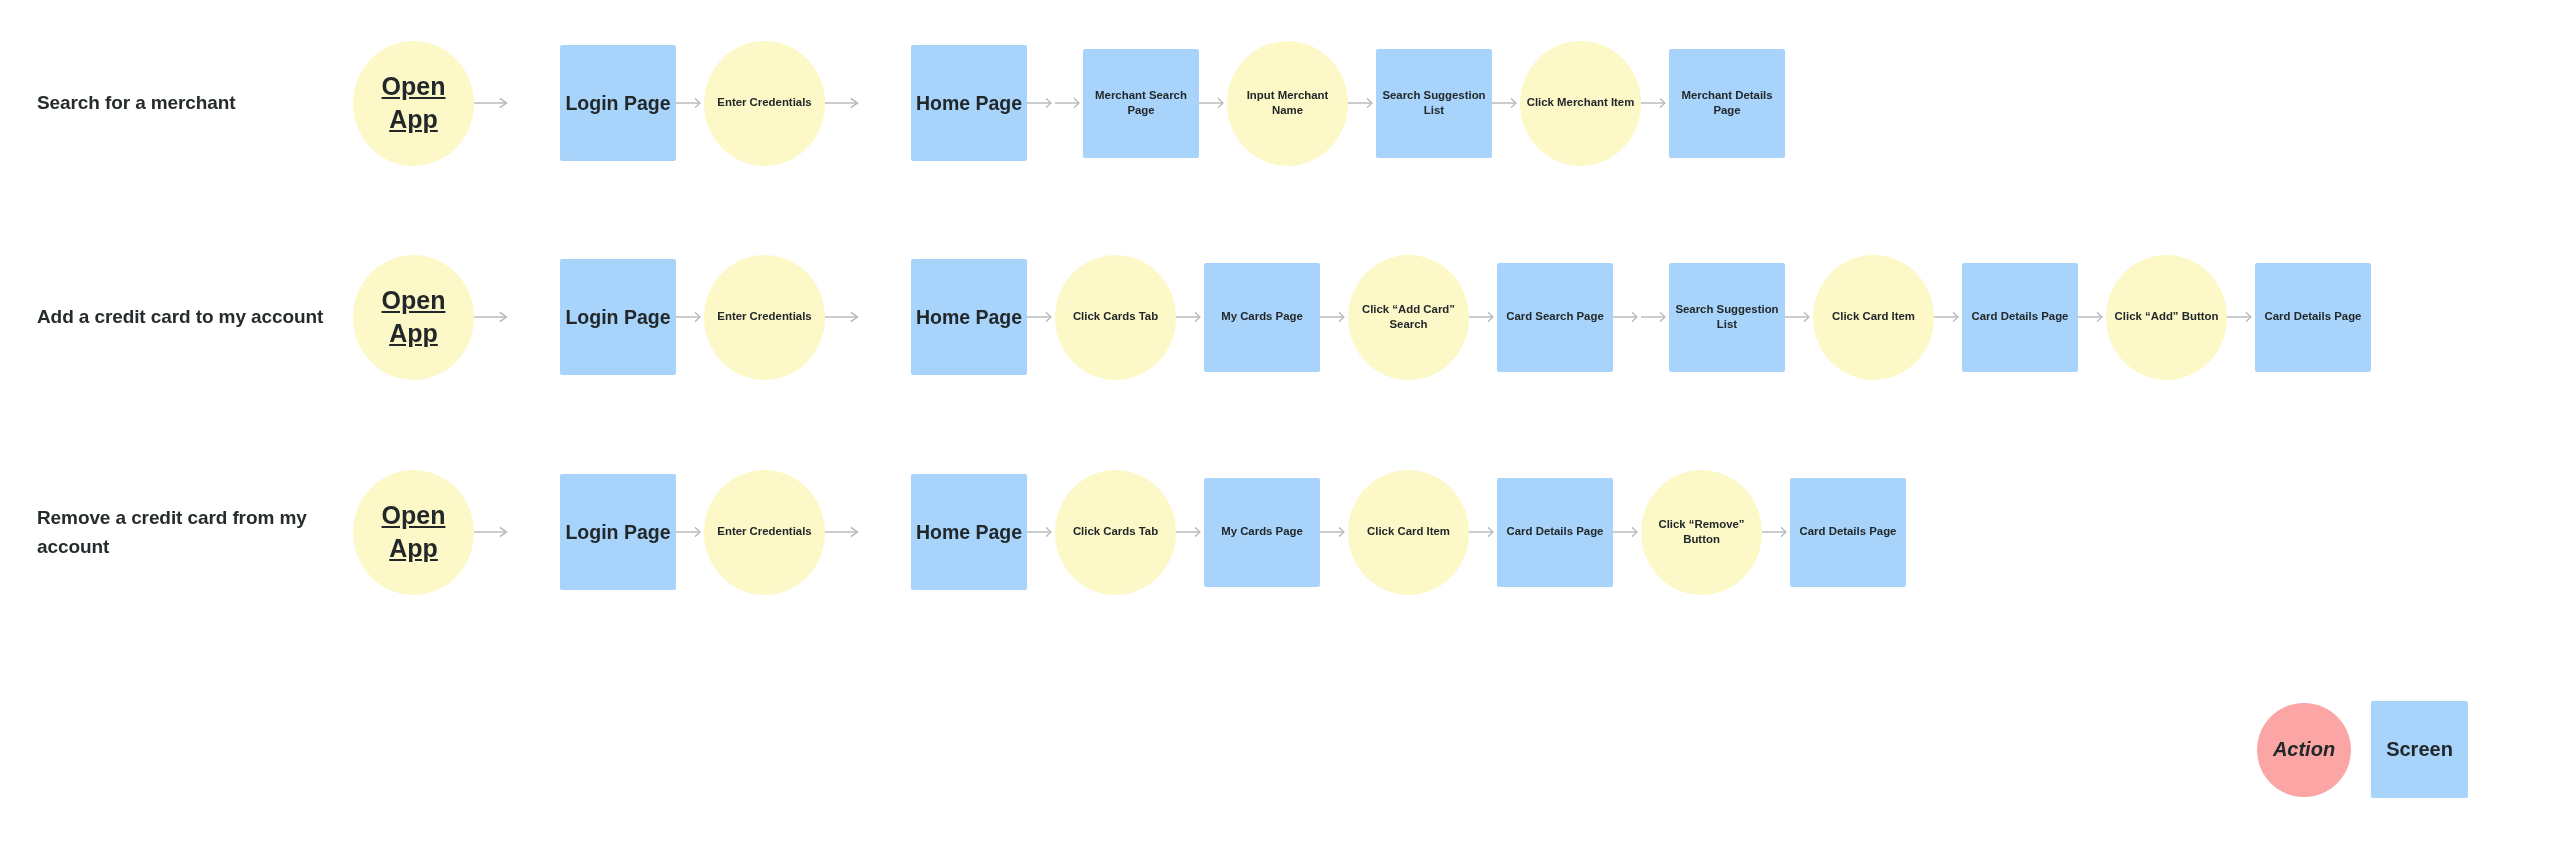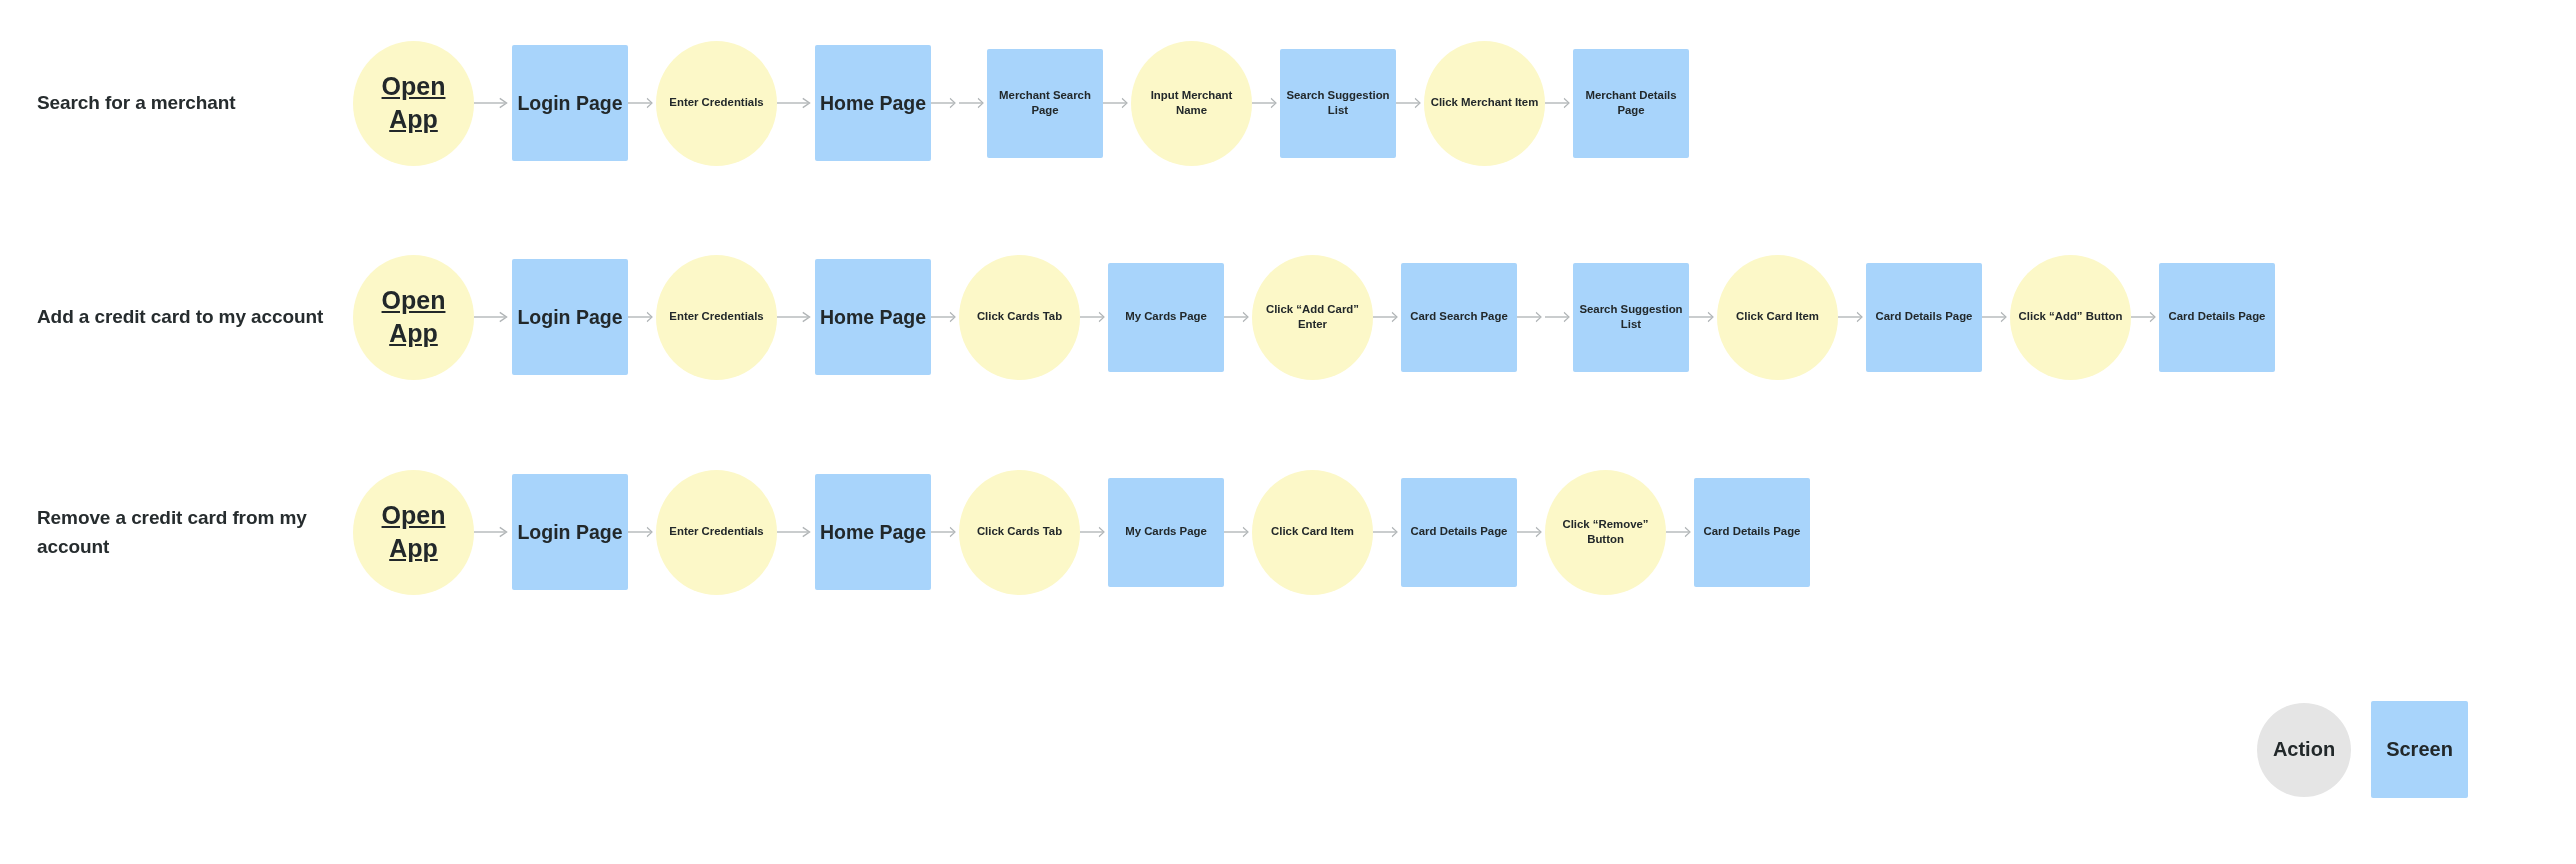--- a/index.html
+++ b/index.html
@@ -68,21 +68,21 @@
     background: #fcf8c8;
     border-radius: 50%;
   }
   .node-screen {
     background: #a8d4fb;
     border-radius: 2px;
   }
 
   
   .size-lg.node-action { width: 121px; height: 125px; font-size: 25px; text-decoration: underline; }
-  .size-lg.node-screen { width: 116px; height: 116px; font-size: 19.5px; }
+  .size-lg.node-screen { width: 116px; height: 116px; font-size: 19.5px; margin-left: 48px; }
 
   
   .size-sm.node-action { width: 121px; height: 125px; font-size: 11.4px; }
   .size-sm.node-screen { width: 116px; height: 109px; font-size: 11.4px; }
 
   .node .label { display: block; }
 
   
   .connector {
     flex: 0 0 auto;
@@ -97,27 +97,28 @@
     position: absolute;
     left: 2257px;
     top: 701px;
     display: flex;
     align-items: center;
   }
   .legend-action {
     width: 94px;
     height: 94px;
     border-radius: 50%;
-    background: #e5e5e5;
+    background: #fca5a5;
     display: flex;
     align-items: center;
     justify-content: center;
     font-size: 20px;
     font-weight: bold;
     color: #22282a;
+    font-style: italic;
   }
   .legend-gap { width: 20px; flex: 0 0 auto; }
   .legend-screen {
     width: 97px;
     height: 97px;
     border-radius: 2px;
     background: #a8d4fb;
     display: flex;
     align-items: center;
     justify-content: center;
@@ -240,21 +241,21 @@
           <polyline points="38,5 48,12 38,19" fill="none" stroke="#b0b4b6" stroke-width="2"></polyline>
         </svg>
         <div class="node node-screen size-sm">
           <span class="label">My Cards Page</span>
         </div>
         <svg class="connector narrow" viewBox="0 0 56 24" preserveAspectRatio="none">
           <line x1="0" y1="12" x2="46" y2="12" stroke="#b0b4b6" stroke-width="2"></line>
           <polyline points="38,5 48,12 38,19" fill="none" stroke="#b0b4b6" stroke-width="2"></polyline>
         </svg>
         <div class="node node-action size-sm">
-          <span class="label">Click “Add Card” Enter</span>
+          <span class="label">Click “Add Card” Search</span>
         </div>
         <svg class="connector narrow" viewBox="0 0 56 24" preserveAspectRatio="none">
           <line x1="0" y1="12" x2="46" y2="12" stroke="#b0b4b6" stroke-width="2"></line>
           <polyline points="38,5 48,12 38,19" fill="none" stroke="#b0b4b6" stroke-width="2"></polyline>
         </svg>
         <div class="node node-screen size-sm">
           <span class="label">Card Search Page</span>
         </div>
         <svg class="connector narrow" viewBox="0 0 56 24" preserveAspectRatio="none">
           <line x1="0" y1="12" x2="46" y2="12" stroke="#b0b4b6" stroke-width="2"></line>

